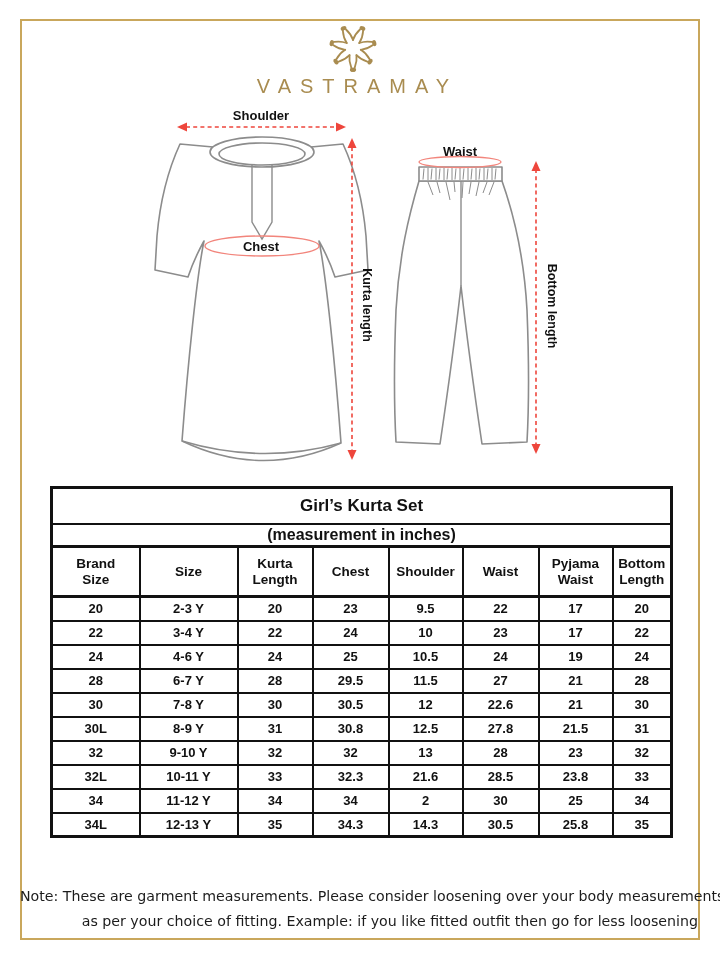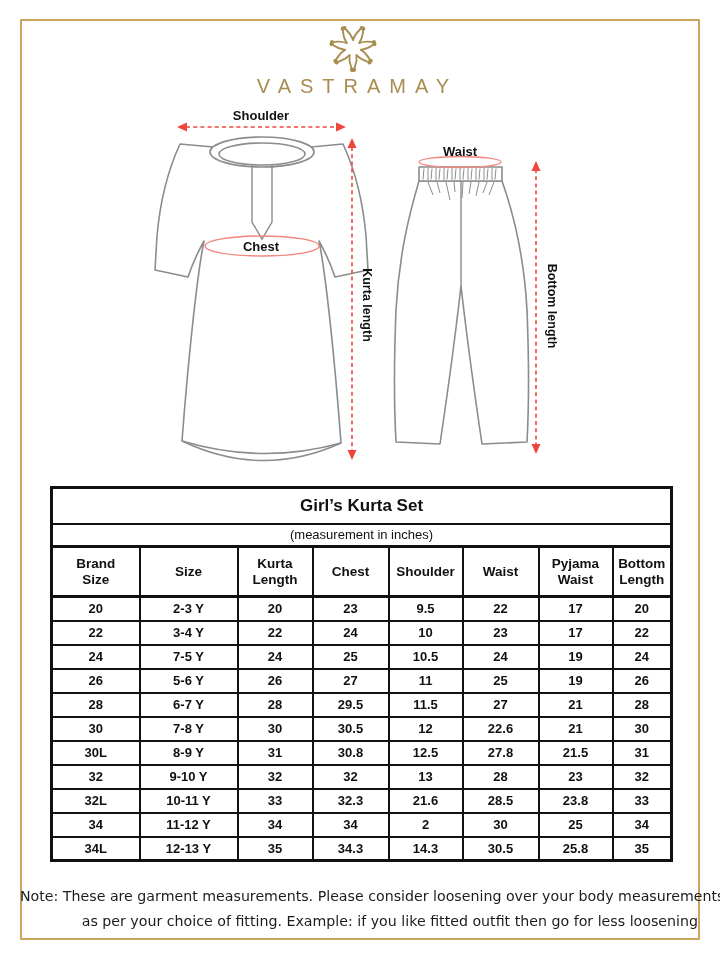--- a/index.html
+++ b/index.html
@@ -27,21 +27,21 @@
   .garment-thin { fill:none; stroke:#8c8c8c; stroke-width:1; }
   .measure-line { fill:none; stroke:#ee463c; stroke-width:1.6; stroke-dasharray:4 3.2; }
   .measure-head { fill:#ee463c; }
   .measure-ellipse { fill:none; stroke:#f2857c; stroke-width:1.4; }
 
   
   .size-table-wrap { position:absolute; left:50px; top:486px; width:620px; }
   table.size-table { width:620px; border-collapse:collapse; border:3px solid #111; table-layout:fixed;padding-left:12px; }
   table.size-table td, table.size-table th { border:2px solid #111; text-align:center; vertical-align:middle; color:#111; }
   .title-cell { height:36px; font-size:17px; font-weight:bold; }
-  .subtitle-cell { height:23px; font-size:13px; font-weight:normal; border-bottom-width:3px !important; }
+  .subtitle-cell { height:23px; font-size:16px; font-weight:bold; border-bottom-width:3px !important; }
   table.size-table th { height:50px; font-size:13.5px; font-weight:bold; line-height:1.18; white-space:pre-line; border-bottom-width:3px !important; }
   table.size-table tbody td { height:24px; font-size:13px; font-weight:bold; }
 
   
   .note {
     position:absolute; left:20px; top:884px; width:678px; text-align:right;
     font-family:"DejaVu Sans", sans-serif; font-size:14.2px; color:#1c1c1c; line-height:1.78;
   }
   .note div { white-space:nowrap; }
 </style>
@@ -229,37 +229,27 @@
           <td>3-4 Y</td>
           <td>22</td>
           <td>24</td>
           <td>10</td>
           <td>23</td>
           <td>17</td>
           <td>22</td>
         </tr>
         <tr>
           <td>24</td>
-          <td>7-5 Y</td>
+          <td>4-6 Y</td>
           <td>24</td>
           <td>25</td>
           <td>10.5</td>
           <td>24</td>
           <td>19</td>
           <td>24</td>
-        </tr>
-        <tr>
-          <td>26</td>
-          <td>5-6 Y</td>
-          <td>26</td>
-          <td>27</td>
-          <td>11</td>
-          <td>25</td>
-          <td>19</td>
-          <td>26</td>
         </tr>
         <tr>
           <td>28</td>
           <td>6-7 Y</td>
           <td>28</td>
           <td>29.5</td>
           <td>11.5</td>
           <td>27</td>
           <td>21</td>
           <td>28</td>

